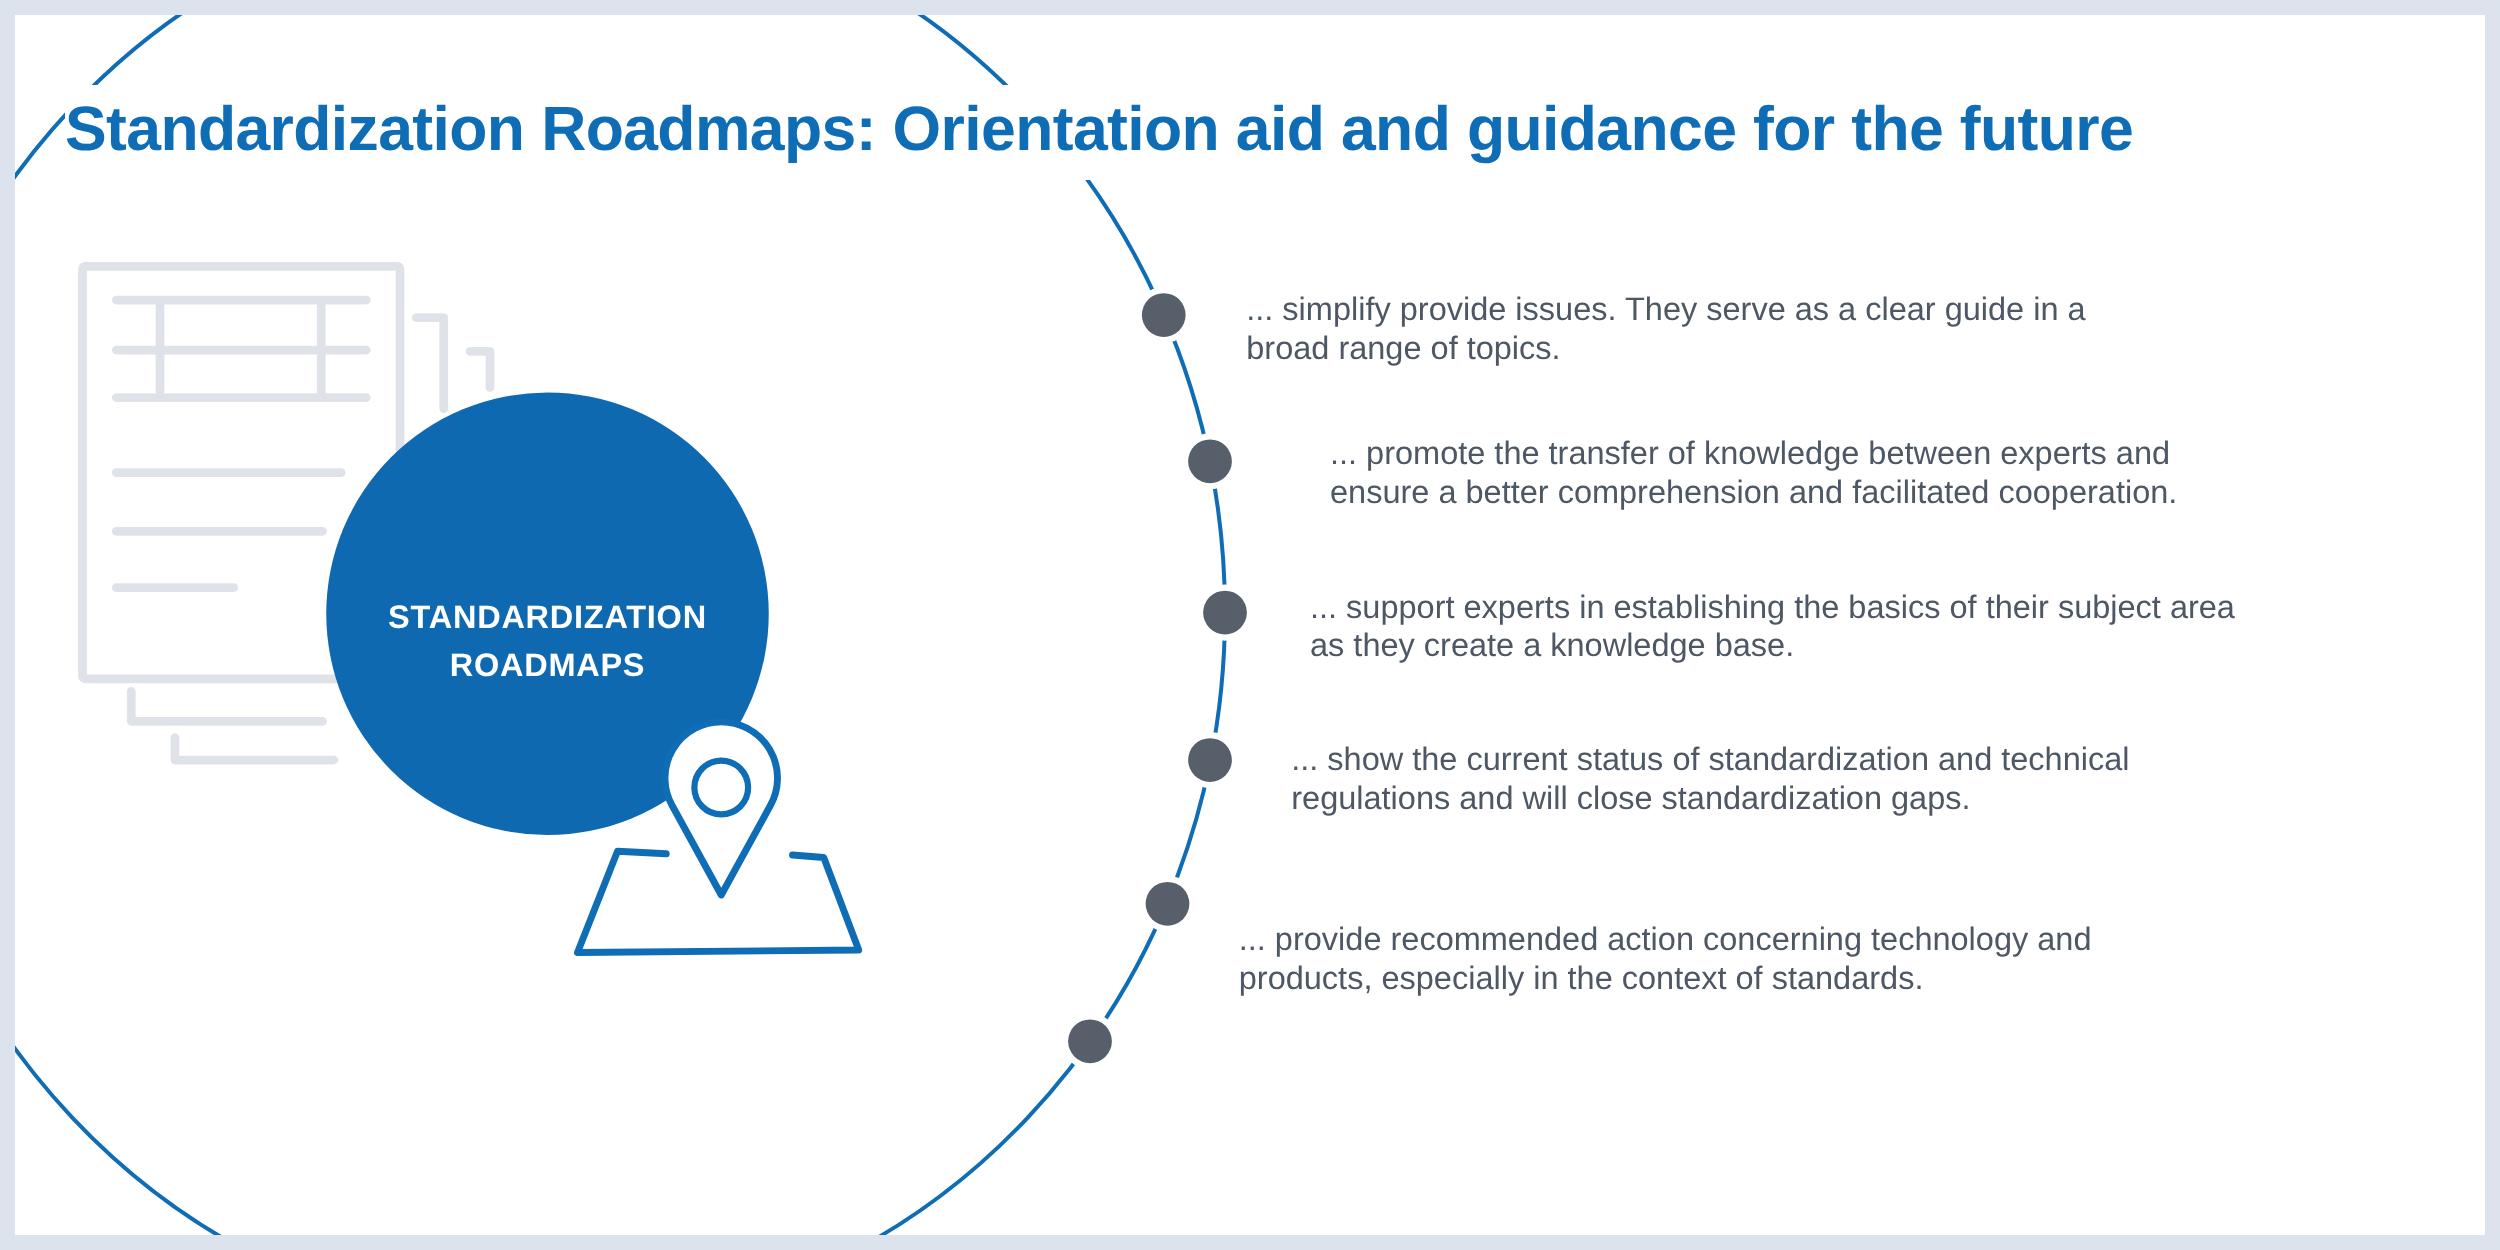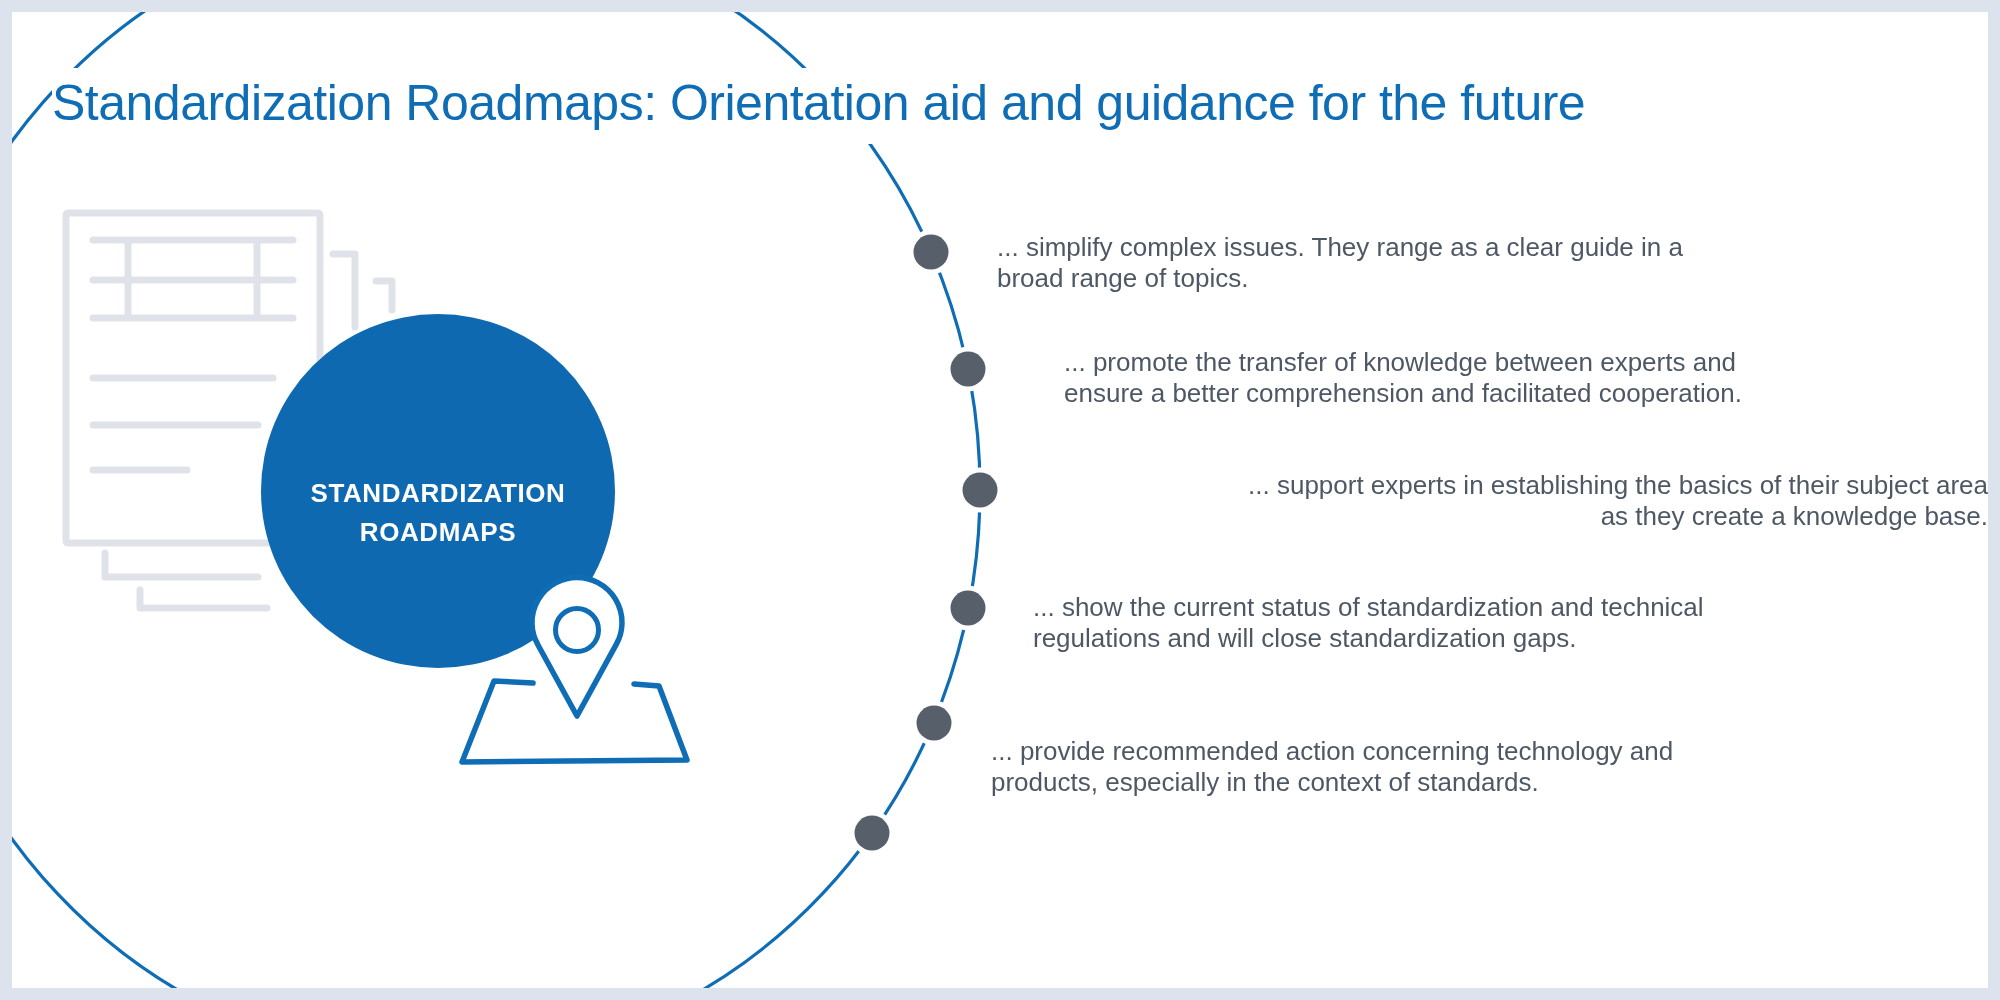--- a/index.html
+++ b/index.html
@@ -14,38 +14,38 @@
   .frame{position:absolute;background:#dce3ec;z-index:10;}
   .frame.top{left:0;top:0;width:2000px;height:12px;}
   .frame.bottom{left:0;top:988px;width:2000px;height:12px;}
   .frame.left{left:0;top:0;width:12px;height:1000px;}
   .frame.right{left:1988px;top:0;width:12px;height:1000px;}
   
   .title{
     position:absolute;left:52px;top:34px;z-index:3;
     display:inline-block;background:#ffffff;
     padding:6px 18px 12px 0;
-    color:#0e6db5;font-size:50px;font-weight:normal;letter-spacing:-0.5px;
+    color:#0e6db5;font-size:50px;font-weight:bold;letter-spacing:-0.5px;
     white-space:nowrap;
   }
   
   .hub-label{
     position:absolute;left:238px;top:474px;width:400px;z-index:3;
     color:#ffffff;font-size:26px;font-weight:bold;letter-spacing:0.6px;
     line-height:39px;text-align:center;white-space:pre-line;
   }
   
   .t-item{
     position:absolute;z-index:2;
     color:#4e5865;font-size:26px;line-height:31px;
     white-space:pre-line;text-align:left;
   }
   .t-item.i0{left:997px;top:232px;width:900px;}
   .t-item.i1{left:1064px;top:347px;width:920px;}
-  .t-item.i2{left:1048px;top:470px;width:940px;text-align:right;}
+  .t-item.i2{left:1048px;top:470px;width:940px;}
   .t-item.i3{left:1033px;top:592px;width:900px;}
   .t-item.i4{left:991px;top:736px;width:900px;}
   .t-item.i5{left:938px;top:818px;width:960px;}
 </style>
 </head>
 <body>
 
 <div class="stage">
 
   <svg class="canvas" width="2000" height="1000" viewBox="0 0 2000 1000">
@@ -94,21 +94,21 @@
 
       <circle cx="577" cy="630" r="21.5" fill="#ffffff" stroke-width="5"></circle>
     </g>
   </svg>
 
   <h1 class="title">Standardization Roadmaps: Orientation aid and guidance for the future</h1>
 
   <div class="hub-label">STANDARDIZATION
 ROADMAPS</div>
 
-  <div class="t-item i0">... simplify complex issues. They range as a clear guide in a
+  <div class="t-item i0">... simplify provide issues. They serve as a clear guide in a
 broad range of topics.</div>
   <div class="t-item i1">... promote the transfer of knowledge between experts and
 ensure a better comprehension and facilitated cooperation.</div>
   <div class="t-item i2">... support experts in establishing the basics of their subject area
 as they create a knowledge base.</div>
   <div class="t-item i3">... show the current status of standardization and technical
 regulations and will close standardization gaps.</div>
   <div class="t-item i4">... provide recommended action concerning technology and
 products, especially in the context of standards.</div>
 

